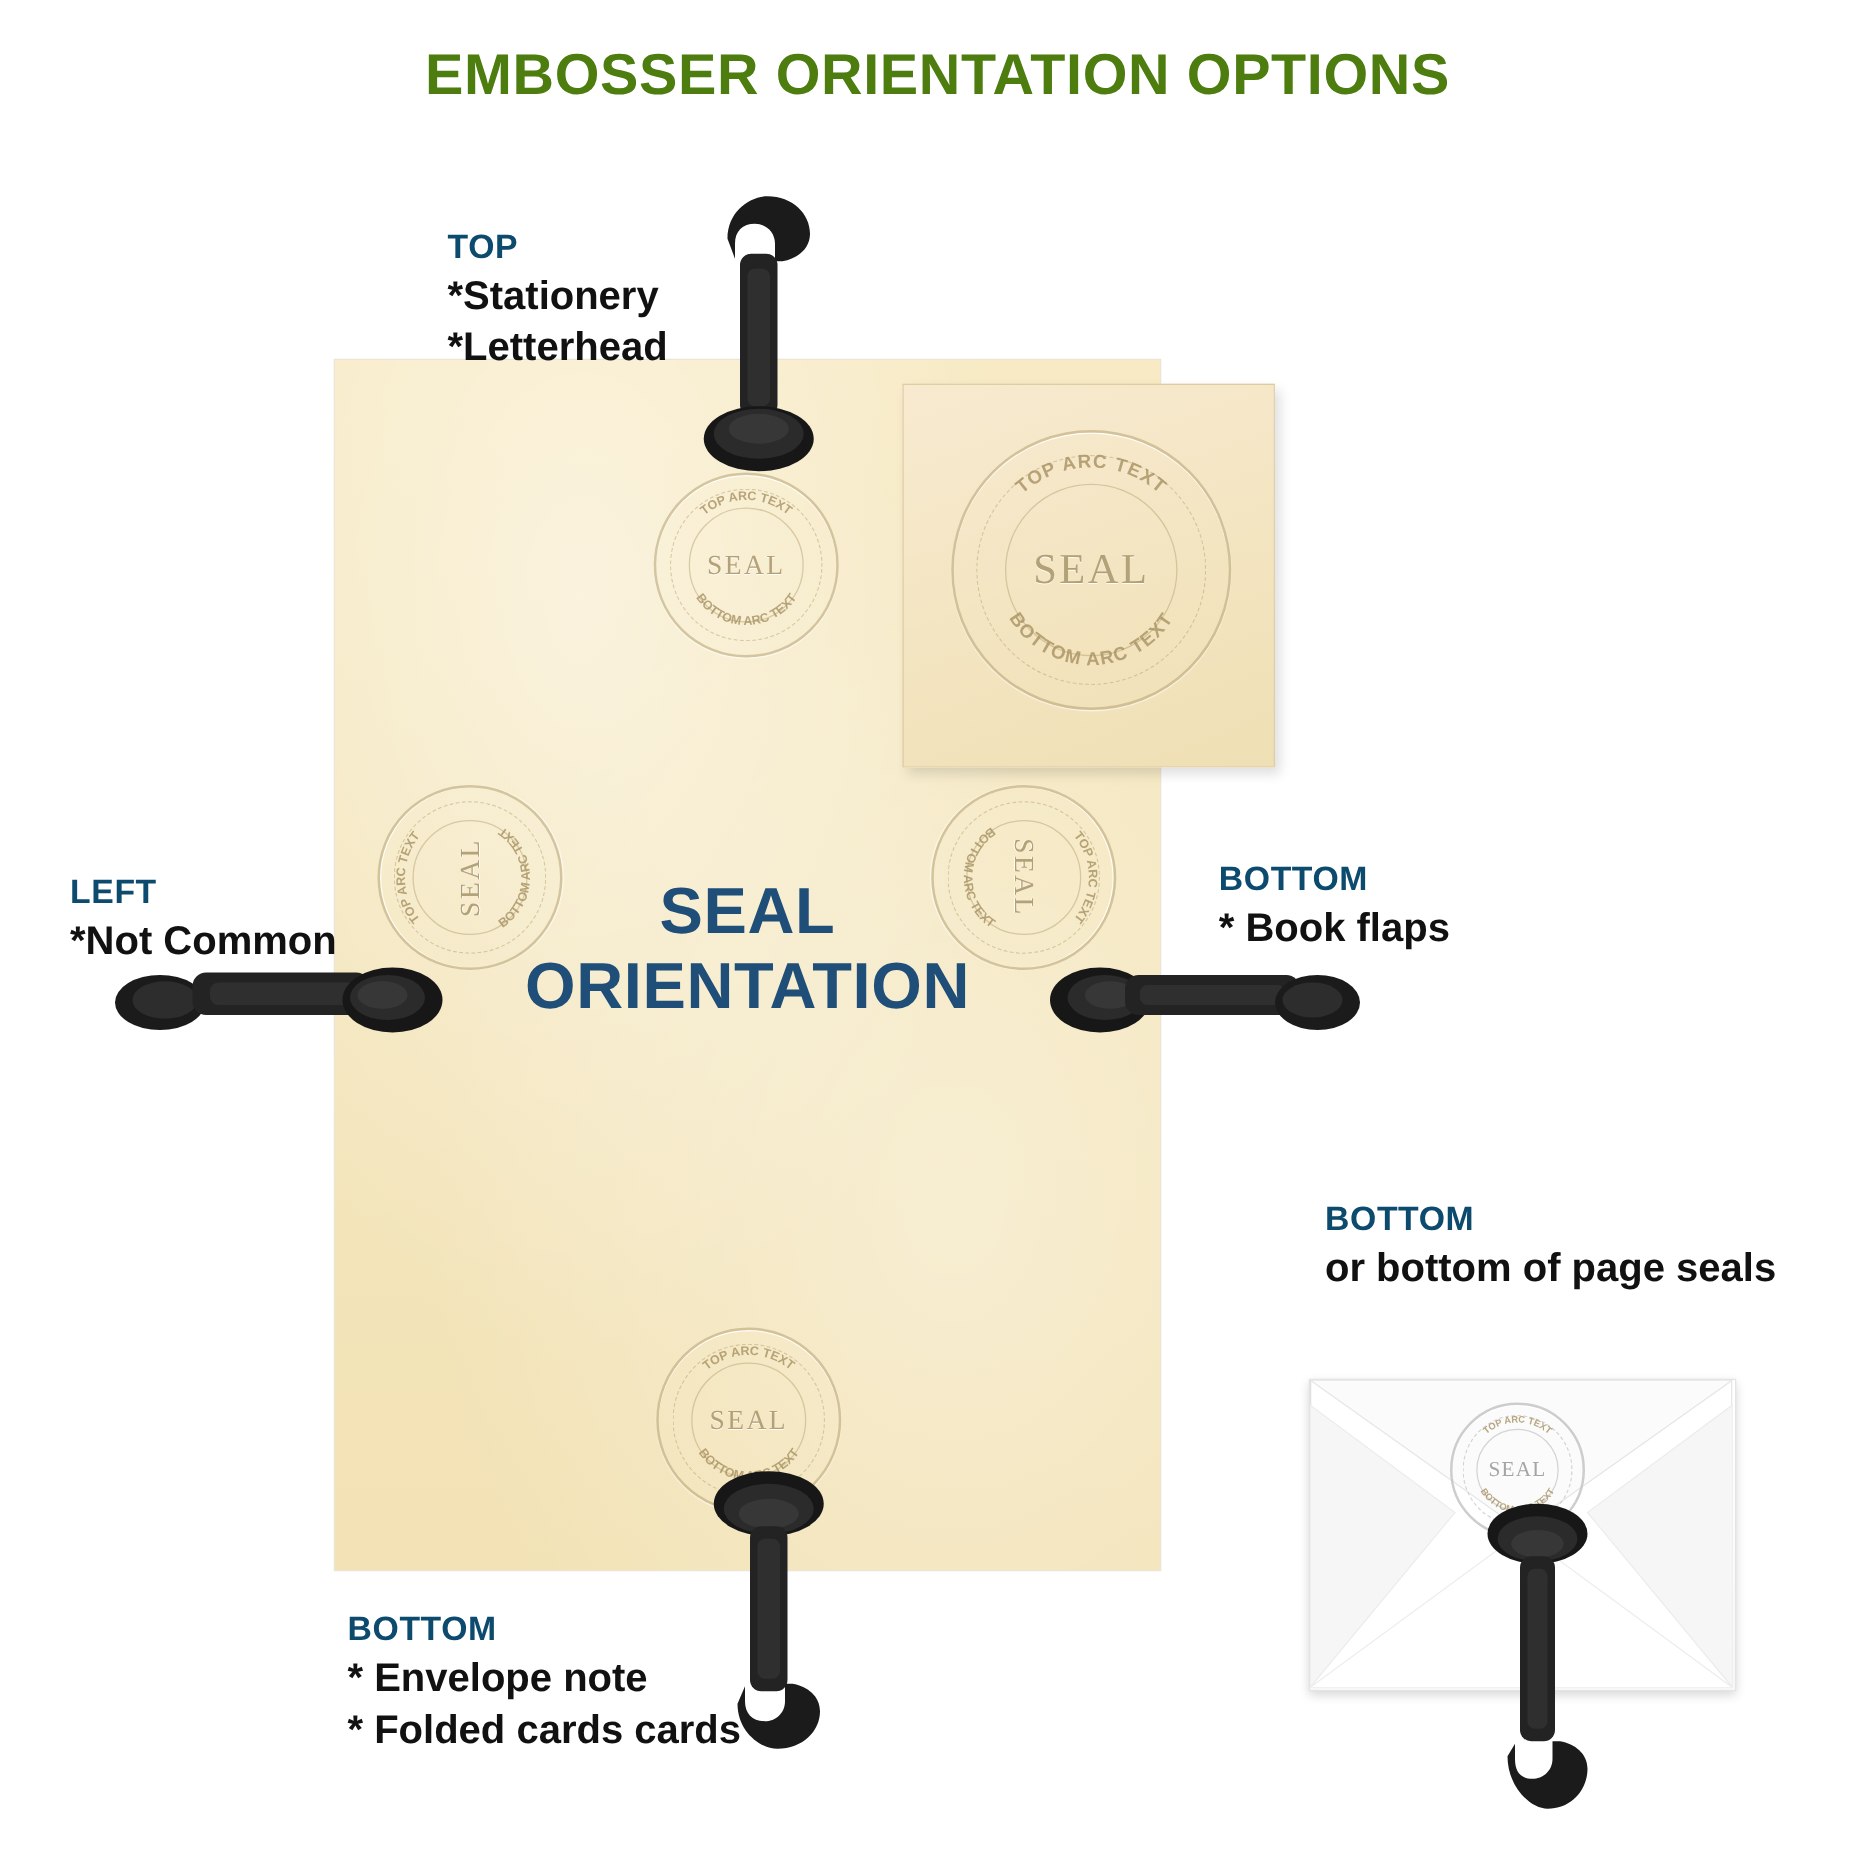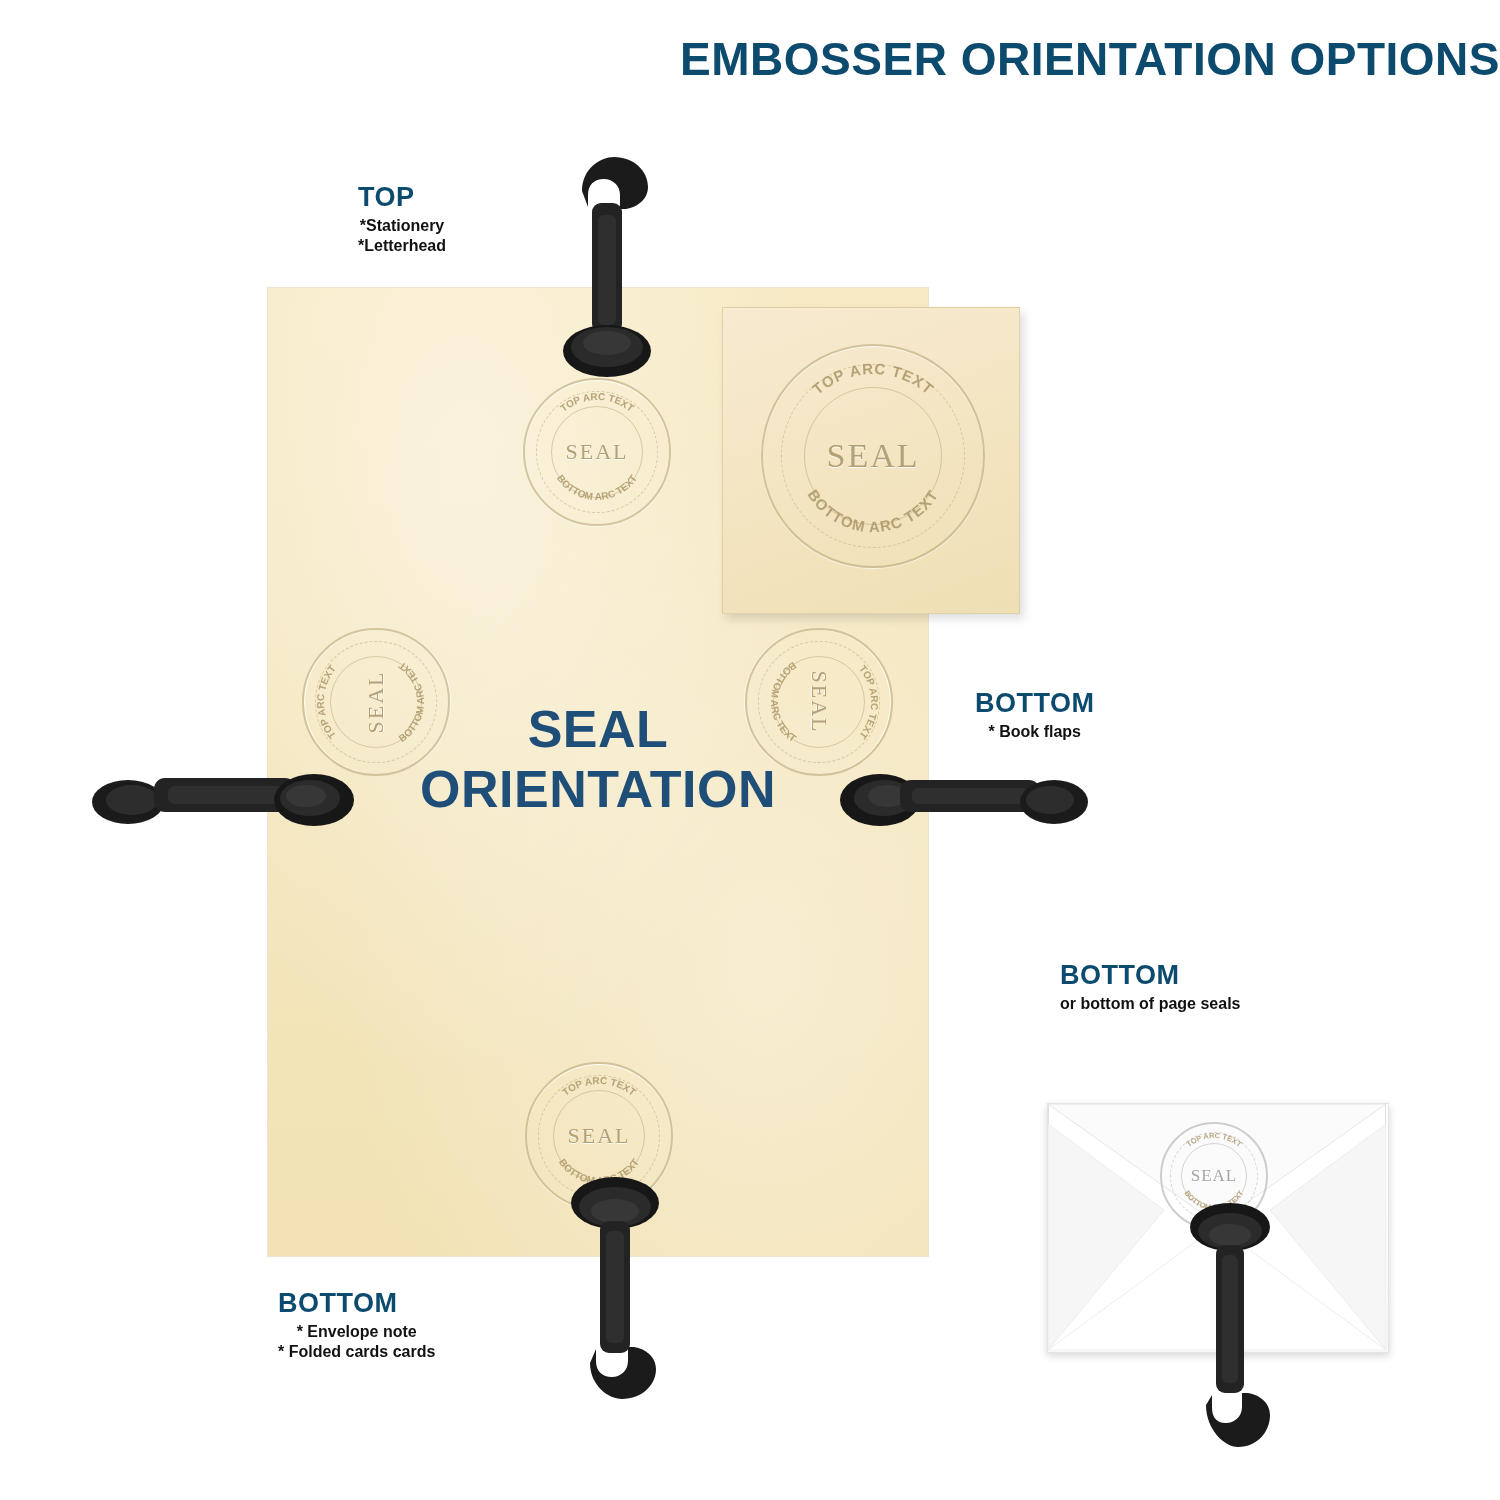--- a/index.html
+++ b/index.html
@@ -8,23 +8,23 @@
     background:#ffffff;
     font-family:"Liberation Sans", sans-serif;
     position:relative;
     overflow:hidden;
   }
   .stage{position:absolute;left:0;top:0;width:1500px;height:1500px;}
 
   
   .title{
     position:absolute;left:0;top:32px;width:1500px;
-    text-align:right;
+    text-align:center;
     font-size:46px;font-weight:bold;letter-spacing:.5px;
-    color:#0c4a6e;
+    color:#4d7c0f;
   }
 
   
   .paper{
     position:absolute;left:268px;top:288px;width:660px;height:968px;
     background:
       radial-gradient(ellipse at 30% 20%, rgba(255,255,255,.45) 0%, rgba(255,255,255,0) 55%),
       radial-gradient(ellipse at 75% 70%, rgba(255,255,255,.35) 0%, rgba(255,255,255,0) 60%),
       linear-gradient(180deg,#f7eac4 0%, #f4e6bd 45%, #f2e2b5 100%);
     box-shadow:0 0 0 1px rgba(200,180,130,.35);
@@ -88,23 +88,22 @@
   .tool{position:absolute;}
   .tool svg{display:block;}
 
   
   .lbl{position:absolute;}
   .lbl .hd{
     color:#0c4a6e;font-size:27px;font-weight:bold;letter-spacing:.5px;
     margin-bottom:3px;
   }
   .lbl .ln{
-    color:#111111;font-size:16px;font-weight:bold;line-height:1.28;
+    color:#111111;font-size:32px;font-weight:bold;line-height:1.28;
     white-space:nowrap;
-    text-align:center;
   }
 
   
   .envelope{
     position:absolute;left:1047px;top:1103px;width:340px;height:248px;
     background:linear-gradient(180deg,#ffffff 0%,#f7f7f7 100%);
     box-shadow:0 3px 8px rgba(0,0,0,.16);
     border:1px solid #e4e4e4;
   }
 </style>
@@ -294,20 +293,24 @@
       </g>
     </svg>
   </div>
 
   <div class="lbl" style="left:358px;top:182px;">
     <div class="hd">TOP</div>
     <div class="ln">*Stationery</div>
     <div class="ln">*Letterhead</div>
   </div>
 
+  <div class="lbl" style="left:56px;top:698px;">
+    <div class="hd">LEFT</div>
+    <div class="ln">*Not Common</div>
+  </div>
 
   <div class="lbl" style="left:975px;top:688px;">
     <div class="hd">BOTTOM</div>
     <div class="ln">* Book flaps</div>
   </div>
 
   <div class="lbl" style="left:278px;top:1288px;">
     <div class="hd">BOTTOM</div>
     <div class="ln">* Envelope note</div>
     <div class="ln">* Folded cards cards</div>

